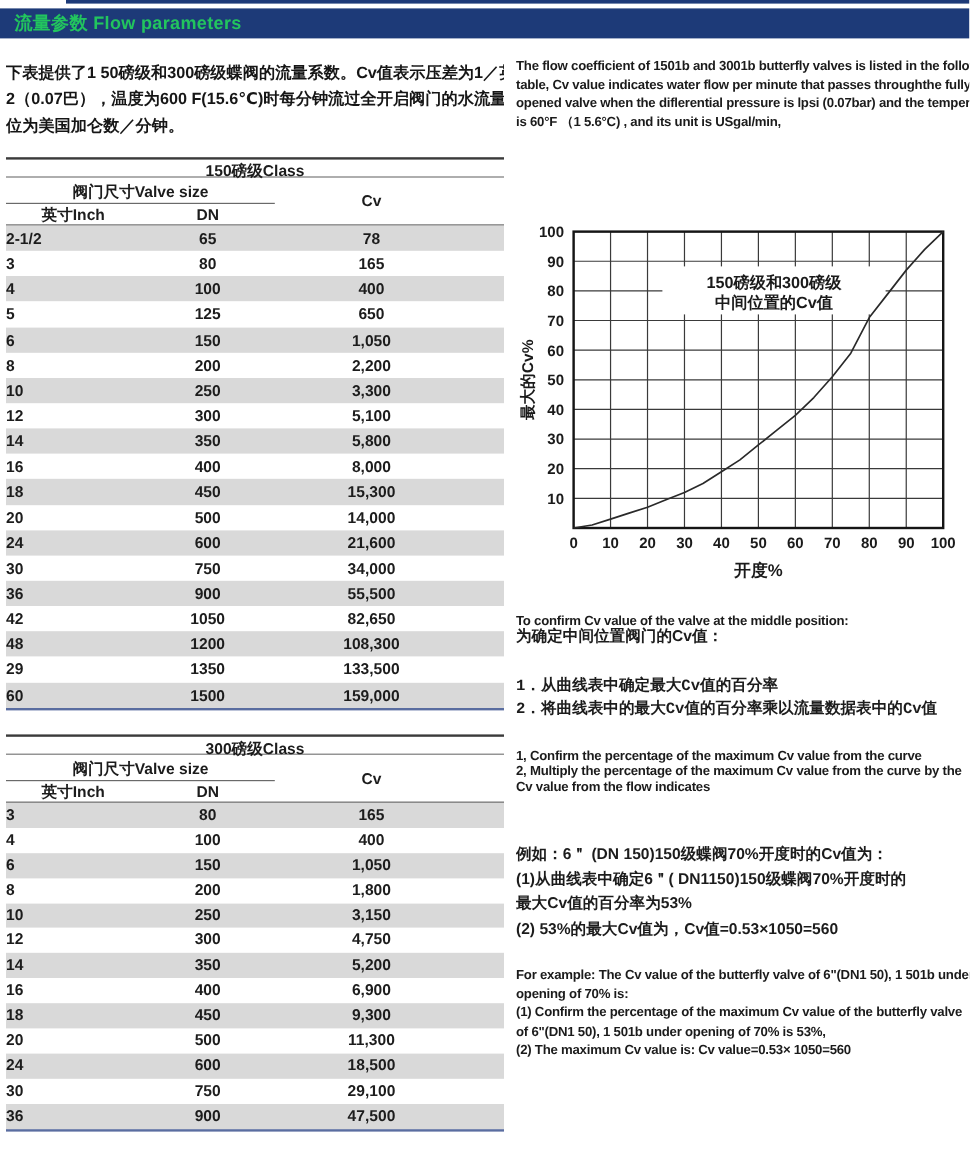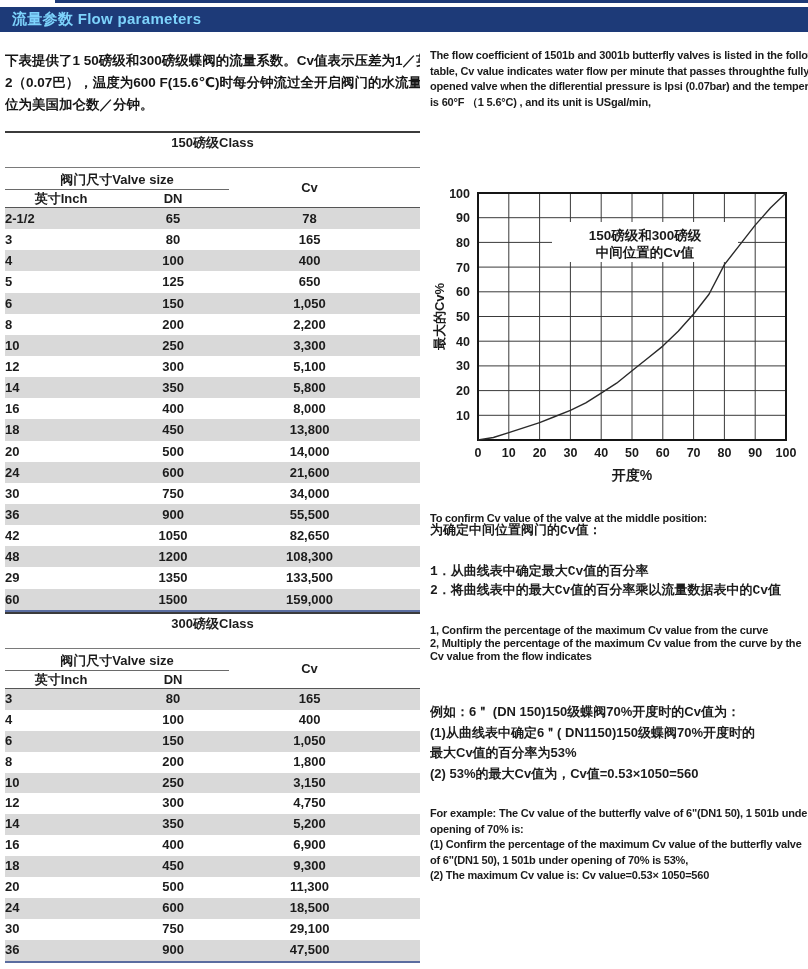--- a/index.html
+++ b/index.html
@@ -3,57 +3,57 @@
 <meta charset="utf-8">
 <style>
   * { margin:0; padding:0; box-sizing:border-box; }
   html,body { background:#ffffff; }
   body { font-family:"Liberation Sans","DejaVu Sans",sans-serif; }
   .page { position:relative; width:808px; height:969px; background:#fff; overflow:hidden; margin:0 auto; color:#1c1c1c; }
 
   
   .top-strip { position:absolute; left:55px; top:0; width:753px; height:3px; background:#1d3a78; }
   .title-bar { position:absolute; left:0; top:7px; width:808px; height:25px; background:#1d3a78; display:flex; align-items:center; }
-  .title-bar span { color:#7dd3fc; font-size:15px; font-weight:bold; padding-left:12px; letter-spacing:.3px; }
+  .title-bar span { color:#22c55e; font-size:15px; font-weight:bold; padding-left:12px; letter-spacing:.3px; }
 
   
   .intro-zh { position:absolute; left:5px; top:50px; width:415px; font-size:13.5px; font-weight:bold; line-height:22px; color:#161616; }
   .intro-zh .line { white-space:nowrap; overflow:hidden; }
 
   
   .en { font-weight:bold; color:#1b1b1b; letter-spacing:-0.2px; }
   .intro-en { position:absolute; left:430px; top:48px; width:378px; font-size:11px; line-height:15.5px; }
   .intro-en .line, .en .line { white-space:nowrap; overflow:hidden; }
 
   
   .vtable { position:absolute; left:5px; width:415px; font-weight:bold; }
   .t150 { top:131px; --rh:21.15px; }
   .t300 { top:612px; --rh:20.9px; }
   .vtable .topline { border-top:2px solid #3b3b3b; }
-  .vtable .ttl { height:35px; line-height:19px; text-align:center; font-size:13px; border-bottom:1px solid #7a7a7a; }
+  .vtable .ttl { height:15px; line-height:19px; text-align:center; font-size:13px; border-bottom:1px solid #7a7a7a; }
   .thead { display:flex; border-bottom:1.5px solid #555; }
   .thead-left { width:54%; }
   .thead-left .grp { height:22px; line-height:24px; text-align:center; font-size:13px; border-bottom:1.5px solid #6a6a6a; }
   .thead-left .sub { display:flex; height:17px; line-height:17px; font-size:13px; }
   .thead-left .sub .s1 { width:50%; text-align:center; }
   .thead-left .sub .s2 { width:50%; text-align:center; }
   .thead-cv { width:46%; display:flex; align-items:center; justify-content:center; font-size:13px; padding-right:30px; }
   .tbody .trow { display:flex; height:var(--rh); line-height:var(--rh); font-size:13px; }
   .tbody .trow:nth-child(odd) { background:#d9d9d9; }
   .trow .c1 { width:27%; text-align:left; }
   .trow .c2 { width:27%; text-align:center; }
   .trow .c3 { width:46%; text-align:center; padding-right:30px; }
   .vtable .botline { border-top:2.5px solid #5a6da0; }
 
   
   .chart-wrap { position:absolute; left:430px; top:168px; width:378px; height:315px; }
   svg text { font-family:"Liberation Sans","DejaVu Sans",sans-serif; font-weight:bold; fill:#1a1a1a; }
 
   
-  .mid-zh-title { position:absolute; left:430px; top:521px; font-size:13px; font-weight:bold; white-space:nowrap;font-family:Liberation Mono, monospace; }
+  .mid-zh-title { position:absolute; left:430px; top:521px; font-size:13px; font-weight:bold; white-space:nowrap; }
   .mid-en-title { position:absolute; left:430px; top:512px; width:378px; font-size:11px; }
   .mid-steps { position:absolute; left:430px; top:562px; font-size:13px; font-weight:bold; line-height:19px; }
   .mid-steps .line { white-space:nowrap; overflow:hidden; width:378px;font-family:Liberation Mono, monospace; }
   .mid-en { position:absolute; left:430px; top:624px; width:378px; font-size:11px; line-height:13px; }
   .ex-zh { position:absolute; left:430px; top:702px; font-size:13px; font-weight:bold; line-height:20.5px; }
   .ex-zh .line { white-space:nowrap; overflow:hidden; width:378px; }
   .ex-en { position:absolute; left:430px; top:806px; width:378px; font-size:11px; line-height:15.5px; }
 </style>
 </head>
 <body>
@@ -139,21 +139,21 @@
           <span class="c3">5,800</span>
         </div>
         <div class="trow">
           <span class="c1">16</span>
           <span class="c2">400</span>
           <span class="c3">8,000</span>
         </div>
         <div class="trow">
           <span class="c1">18</span>
           <span class="c2">450</span>
-          <span class="c3">13,800</span>
+          <span class="c3">15,300</span>
         </div>
         <div class="trow">
           <span class="c1">20</span>
           <span class="c2">500</span>
           <span class="c3">14,000</span>
         </div>
         <div class="trow">
           <span class="c1">24</span>
           <span class="c2">600</span>
           <span class="c3">21,600</span>

